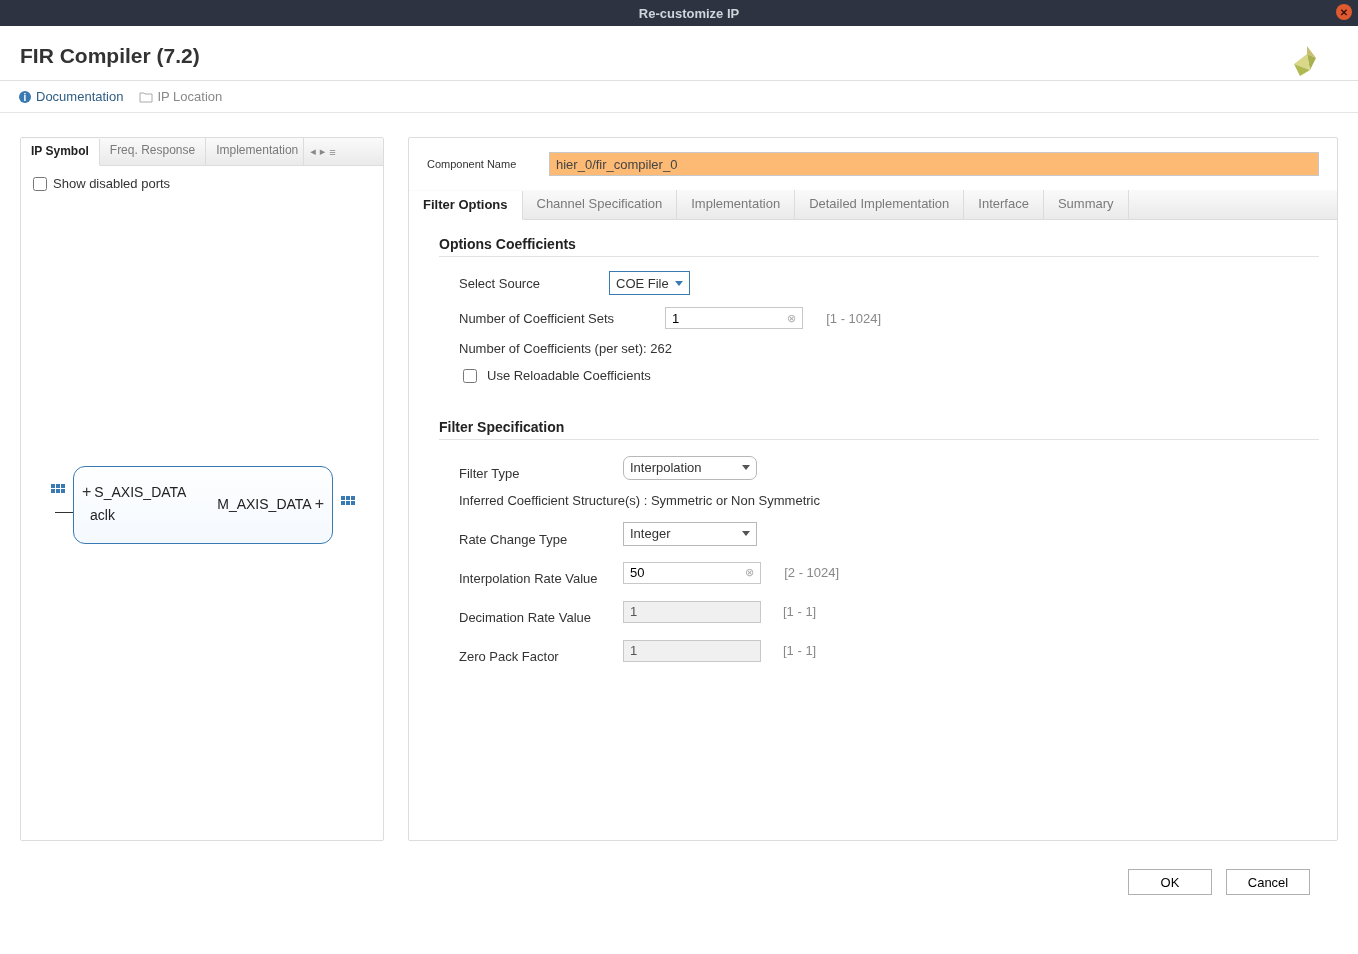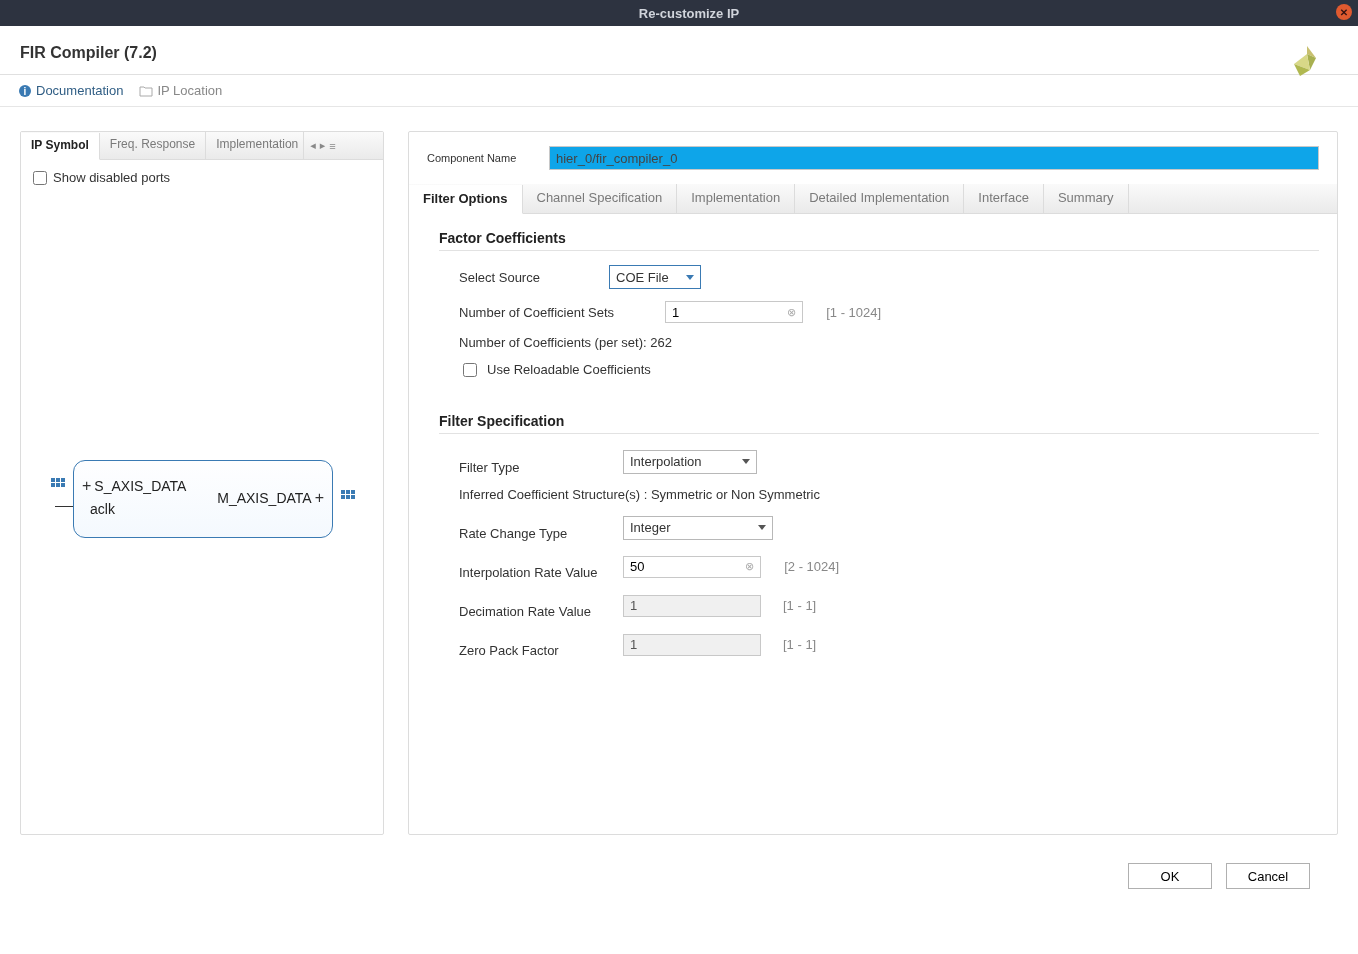--- a/index.html
+++ b/index.html
@@ -4,21 +4,21 @@
 <style>
   * { box-sizing: border-box; margin: 0; padding: 0; font-family: "Segoe UI", Arial, sans-serif; }
   body { background: #fff; width: 1358px; height: 954px; overflow: hidden; font-size: 13px; color: #333; }
 
   
   .titlebar { background: #2d3340; color: #d0d4db; height: 26px; display: flex; align-items: center; justify-content: center; position: relative; font-size: 13px; font-weight: 600; padding-left: 20px; }
   .titlebar .close { position: absolute; right: 6px; top: 4px; width: 16px; height: 16px; border-radius: 50%; background: #e05a2f; display:flex;align-items:center;justify-content:center;color:#311; font-size:10px; }
 
   
   .header { padding: 18px 20px 12px 20px; border-bottom: 1px solid #e0e0e0; position: relative; }
-  .header .title { font-size: 16px; font-weight: 600; color: #333; }
+  .header .title { font-size: 21px; font-weight: 600; color: #333; }
   .header .logo { position: absolute; right: 30px; top: 18px; }
 
   
   .toolbar { padding: 8px 18px; border-bottom: 1px solid #e6e6e6; display:flex; gap:16px; align-items:center; font-size:13px; color:#2f5d84;}
   .toolbar .item { display:flex; align-items:center; gap:4px; cursor:pointer; }
   .toolbar .item.disabled { color:#888; }
 
   
   .content { display:flex; gap:24px; padding:24px 20px 12px 20px; height: 740px; }
 
@@ -39,35 +39,35 @@
   .ip-port { font-size:14px; color:#222; position:absolute; display:flex; align-items:center; gap:3px;}
   .ip-plus { font-size:16px; color:#333; font-weight:400;}
   .bus-icon { display:flex; flex-direction:column; gap:1px; }
   .bus-icon .r { display:flex; gap:1px;}
   .bus-icon .sq { width:4px; height:4px; background:#3a7ab3;}
 
   .right-panel { flex:1; border:1px solid #dcdcdc; background:#fff; border-radius:2px; padding:14px 18px 0 18px; display:flex; flex-direction:column; }
 
   .comp-row { display:flex; align-items:center; gap:10px; margin-bottom:14px;}
   .comp-row label { font-size:11px; width:112px;}
-  .comp-row input { flex:1; height:24px; border:1px solid #c8c8c8; background:#0ea5e9; padding:0 6px; font-size:13px; color:#444;}
+  .comp-row input { flex:1; height:24px; border:1px solid #c8c8c8; background:#fdba74; padding:0 6px; font-size:13px; color:#444;}
 
   .right-tabs { display:flex; border-bottom:1px solid #dcdcdc; background:linear-gradient(#fafafa,#eaeaea); height:30px; align-items:stretch; margin:0 -18px;}
   .right-tabs .tab { padding:6px 14px; font-size:13px; color:#7a7a7a; border-right:1px solid #dcdcdc; cursor:pointer; }
   .right-tabs .tab.active { background:#fff; color:#222; font-weight:700; border-bottom:1px solid #fff; position:relative; top:1px;}
 
   .section { padding:16px 0 8px 12px;}
   .section h3 { font-size:14px; font-weight:700; color:#222; margin-bottom:4px;}
   .section .underline { border-bottom:1px solid #e2e2e2; margin-bottom:14px;}
 
   .form-row { display:flex; align-items:center; gap:10px; margin-bottom:12px; padding-left:20px;}
   .form-row .lbl { width:140px; font-size:13px; color:#333;}
   .form-row .lbl.wide { width:154px;margin-top:12px;}
   .form-row select.narrow,
-  .form-row .select-box { width:92px; height:24px; border:1px solid #3a7ab3; padding:0 6px; font-size:13px; background:#fff; display:flex;align-items:center;justify-content:space-between; cursor:pointer;}
+  .form-row .select-box { width:81px; height:24px; border:1px solid #3a7ab3; padding:0 6px; font-size:13px; background:#fff; display:flex;align-items:center;justify-content:space-between; cursor:pointer;}
   .form-row input.long { width:680px; height:22px; border:1px solid #c8c8c8; background:#f3f3f3; padding:0 6px; font-size:13px; color:#444;}
   .form-row input.med { width:300px; height:22px; border:1px solid #c8c8c8; background:#fff; padding:0 6px; font-size:13px;}
   .form-row input.num { width:138px; height:22px; border:1px solid #c8c8c8; background:#fff; padding:0 6px; font-size:13px;}
   .form-row input.num.disabled { background:#f0f0f0; color:#555;}
   .form-row .range { color:#888; font-size:13px;}
   .form-row .clear { color:#aaa; margin-left:-26px; cursor:pointer; font-size:11px;}
   .btn-icon { width:40px; height:24px; border:1px solid #b8b8b8; background:#fff; display:flex;align-items:center;justify-content:center; cursor:pointer;}
   .info-line { padding-left:20px; font-size:13px; color:#333; margin-bottom:12px;}
 
   .chevron-down { border-left:4px solid transparent; border-right:4px solid transparent; border-top:5px solid #3a7ab3; display:inline-block;}
@@ -185,21 +185,21 @@
     <div class="right-tabs">
       <div class="tab active">Filter Options</div>
       <div class="tab">Channel Specification</div>
       <div class="tab">Implementation</div>
       <div class="tab">Detailed Implementation</div>
       <div class="tab">Interface</div>
       <div class="tab">Summary</div>
     </div>
 
     <div class="section">
-      <h3>Factor Coefficients</h3>
+      <h3>Options Coefficients</h3>
       <div class="underline"></div>
 
       <div class="form-row">
         <span class="lbl">Select Source</span>
         <div class="select-box">
           <span>COE File</span>
           <span class="chevron-down"></span>
         </div>
       </div>
 
@@ -219,31 +219,31 @@
         <span>Use Reloadable Coefficients</span>
       </div>
     </div>
 
     <div class="section">
       <h3>Filter Specification</h3>
       <div class="underline"></div>
 
       <div class="form-row">
         <span class="lbl wide">Filter Type</span>
-        <div class="select-box" style="border-color:#b8b8b8;width:134px;">
+        <div class="select-box" style="border-color:#b8b8b8;width:134px;border-radius:7px;">
           <span>Interpolation</span>
           <span class="chevron-down gray"></span>
         </div>
       </div>
 
       <div class="info-line">Inferred Coefficient Structure(s) : Symmetric or Non Symmetric</div>
 
       <div class="form-row">
         <span class="lbl wide">Rate Change Type</span>
-        <div class="select-box" style="border-color:#b8b8b8;width:150px;">
+        <div class="select-box" style="border-color:#b8b8b8;width:134px;">
           <span>Integer</span>
           <span class="chevron-down gray"></span>
         </div>
       </div>
 
       <div class="form-row">
         <span class="lbl wide">Interpolation Rate Value</span>
         <input class="num" value="50" style="">
         <span class="clear">⊗</span>
         <span class="range" style="margin-left:20px">[2 - 1024]</span>

